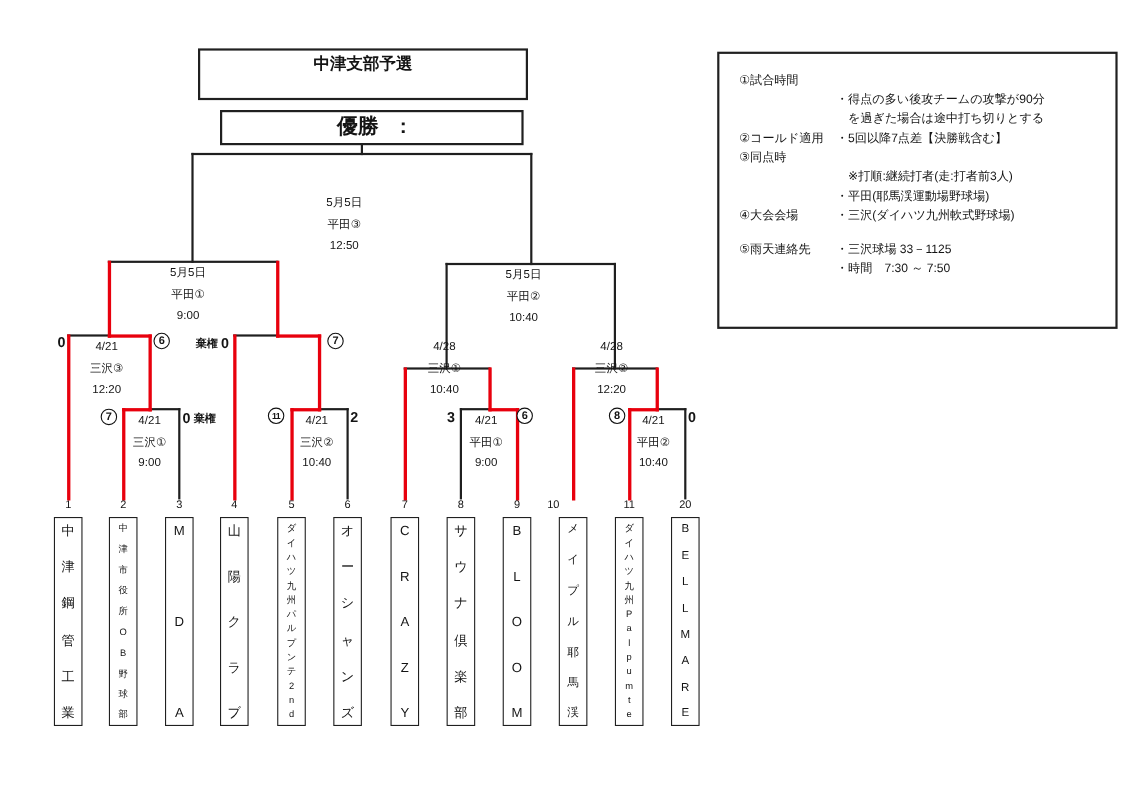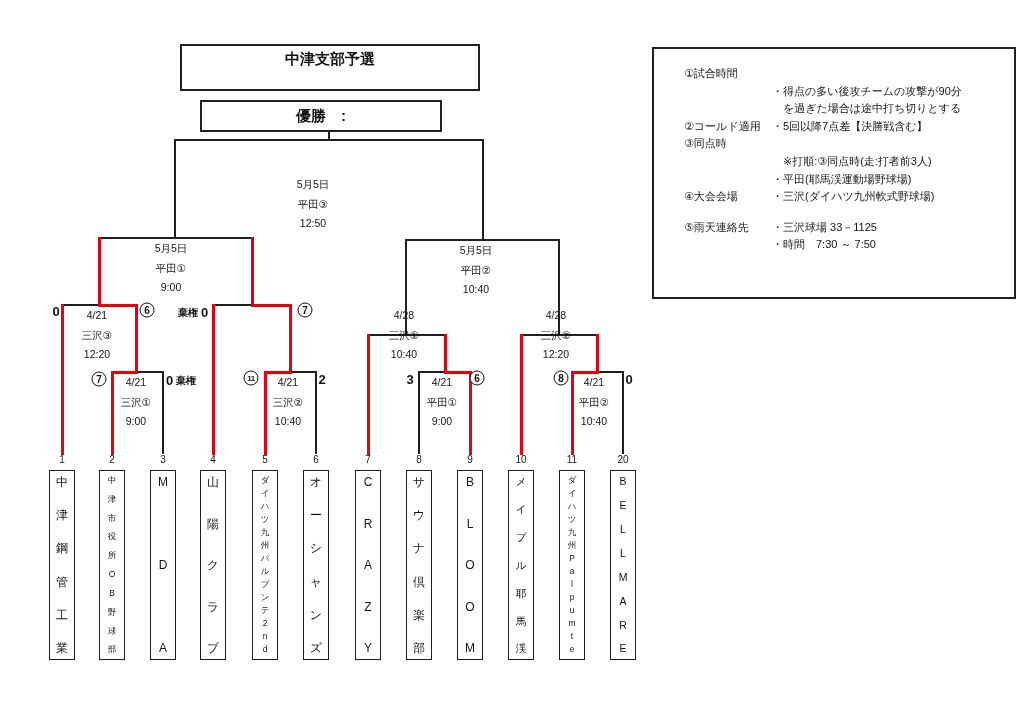--- a/index.html
+++ b/index.html
@@ -2,25 +2,25 @@
 <html><head>
 <meta charset="utf-8">
 <style>
   html,body{margin:0;padding:0;background:#fff;}
   #canvas{position:relative;width:1024px;height:724px;background:#fff;overflow:hidden;
     font-family:"Liberation Sans","DejaVu Sans",sans-serif;color:#141414;}
   .abs{position:absolute;}
   .bordered{border:2px solid #202020;box-sizing:border-box;background:#fff;}
   #title-box{left:180px;top:44px;width:300px;height:47px;text-align:center;
     font-size:15px;font-weight:bold;line-height:21px;padding-top:2px;}
-  #champion-box{left:200px;top:100px;width:242px;height:32px;text-align:center;
-    font-size:15px;font-weight:bold;line-height:28px;}
+  #champion-box{left:200px;top:100px;width:276px;height:32px;text-align:center;
+    font-size:19px;font-weight:bold;line-height:28px;}
   #rules-box{left:652px;top:47px;width:364px;height:252px;padding-top:16px;}
   .rule-row{display:flex;height:17.6px;font-size:11px;line-height:17.6px;white-space:nowrap;}
-  .rule-row .lab{width:88px;padding-left:30px;flex:none;}
+  .rule-row .lab{width:88px;padding-left:18px;flex:none;}
   .rule-spacer{height:13px;}
   .seg{position:absolute;}
   .match-label{position:absolute;transform:translateX(-50%);text-align:center;
     font-size:10.5px;line-height:19.5px;white-space:nowrap;}
   .score{position:absolute;transform:translate(-50%,-50%);display:flex;align-items:center;
     gap:3px;white-space:nowrap;}
   .score .num{font-weight:bold;font-size:13px;}
   .score .circ{width:15px;height:15px;border:1.5px solid #111;border-radius:50%;box-sizing:border-box;
     display:flex;align-items:center;justify-content:center;font-weight:bold;font-size:10px;background:#fff;}
   .score .circ.two{font-size:8px;letter-spacing:-0.5px;}
@@ -55,21 +55,21 @@
       </div>
       <div class="rule-row">
         <span class="lab">②コールド適用</span>
         <span>・5回以降7点差【決勝戦含む】</span>
       </div>
       <div class="rule-row">
         <span class="lab">③同点時</span>
       </div>
       <div class="rule-row">
         <span class="lab"></span>
-        <span>　※打順:③同点時(走:打者前3人)</span>
+        <span>　※打順:継続打者(走:打者前3人)</span>
       </div>
       <div class="rule-row">
         <span class="lab"></span>
         <span>・平田(耶馬渓運動場野球場)</span>
       </div>
       <div class="rule-row">
         <span class="lab">④大会会場</span>
         <span>・三沢(ダイハツ九州軟式野球場)</span>
       </div>
       <div class="rule-spacer"></div>
@@ -291,21 +291,21 @@
         <span>部</span>
       </div>
       <div class="team-no" style="left: 470px; top: 454px;">9</div>
       <div class="team-box" title="BLOOM" style="left: 457px; top: 470px; font-size: 12px;">
         <span>B</span>
         <span>L</span>
         <span>O</span>
         <span>O</span>
         <span>M</span>
       </div>
-      <div class="team-no" style="left: 521px; top: 454px;">10</div>
+      <div class="team-no" style="left: 503px; top: 454px;">10</div>
       <div class="team-box" title="メイプル耶馬渓" style="left: 508px; top: 470px; font-size: 10.5px;">
         <span>メ</span>
         <span>イ</span>
         <span>プ</span>
         <span>ル</span>
         <span>耶</span>
         <span>馬</span>
         <span>渓</span>
       </div>
       <div class="team-no" style="left: 572px; top: 454px;">11</div>

